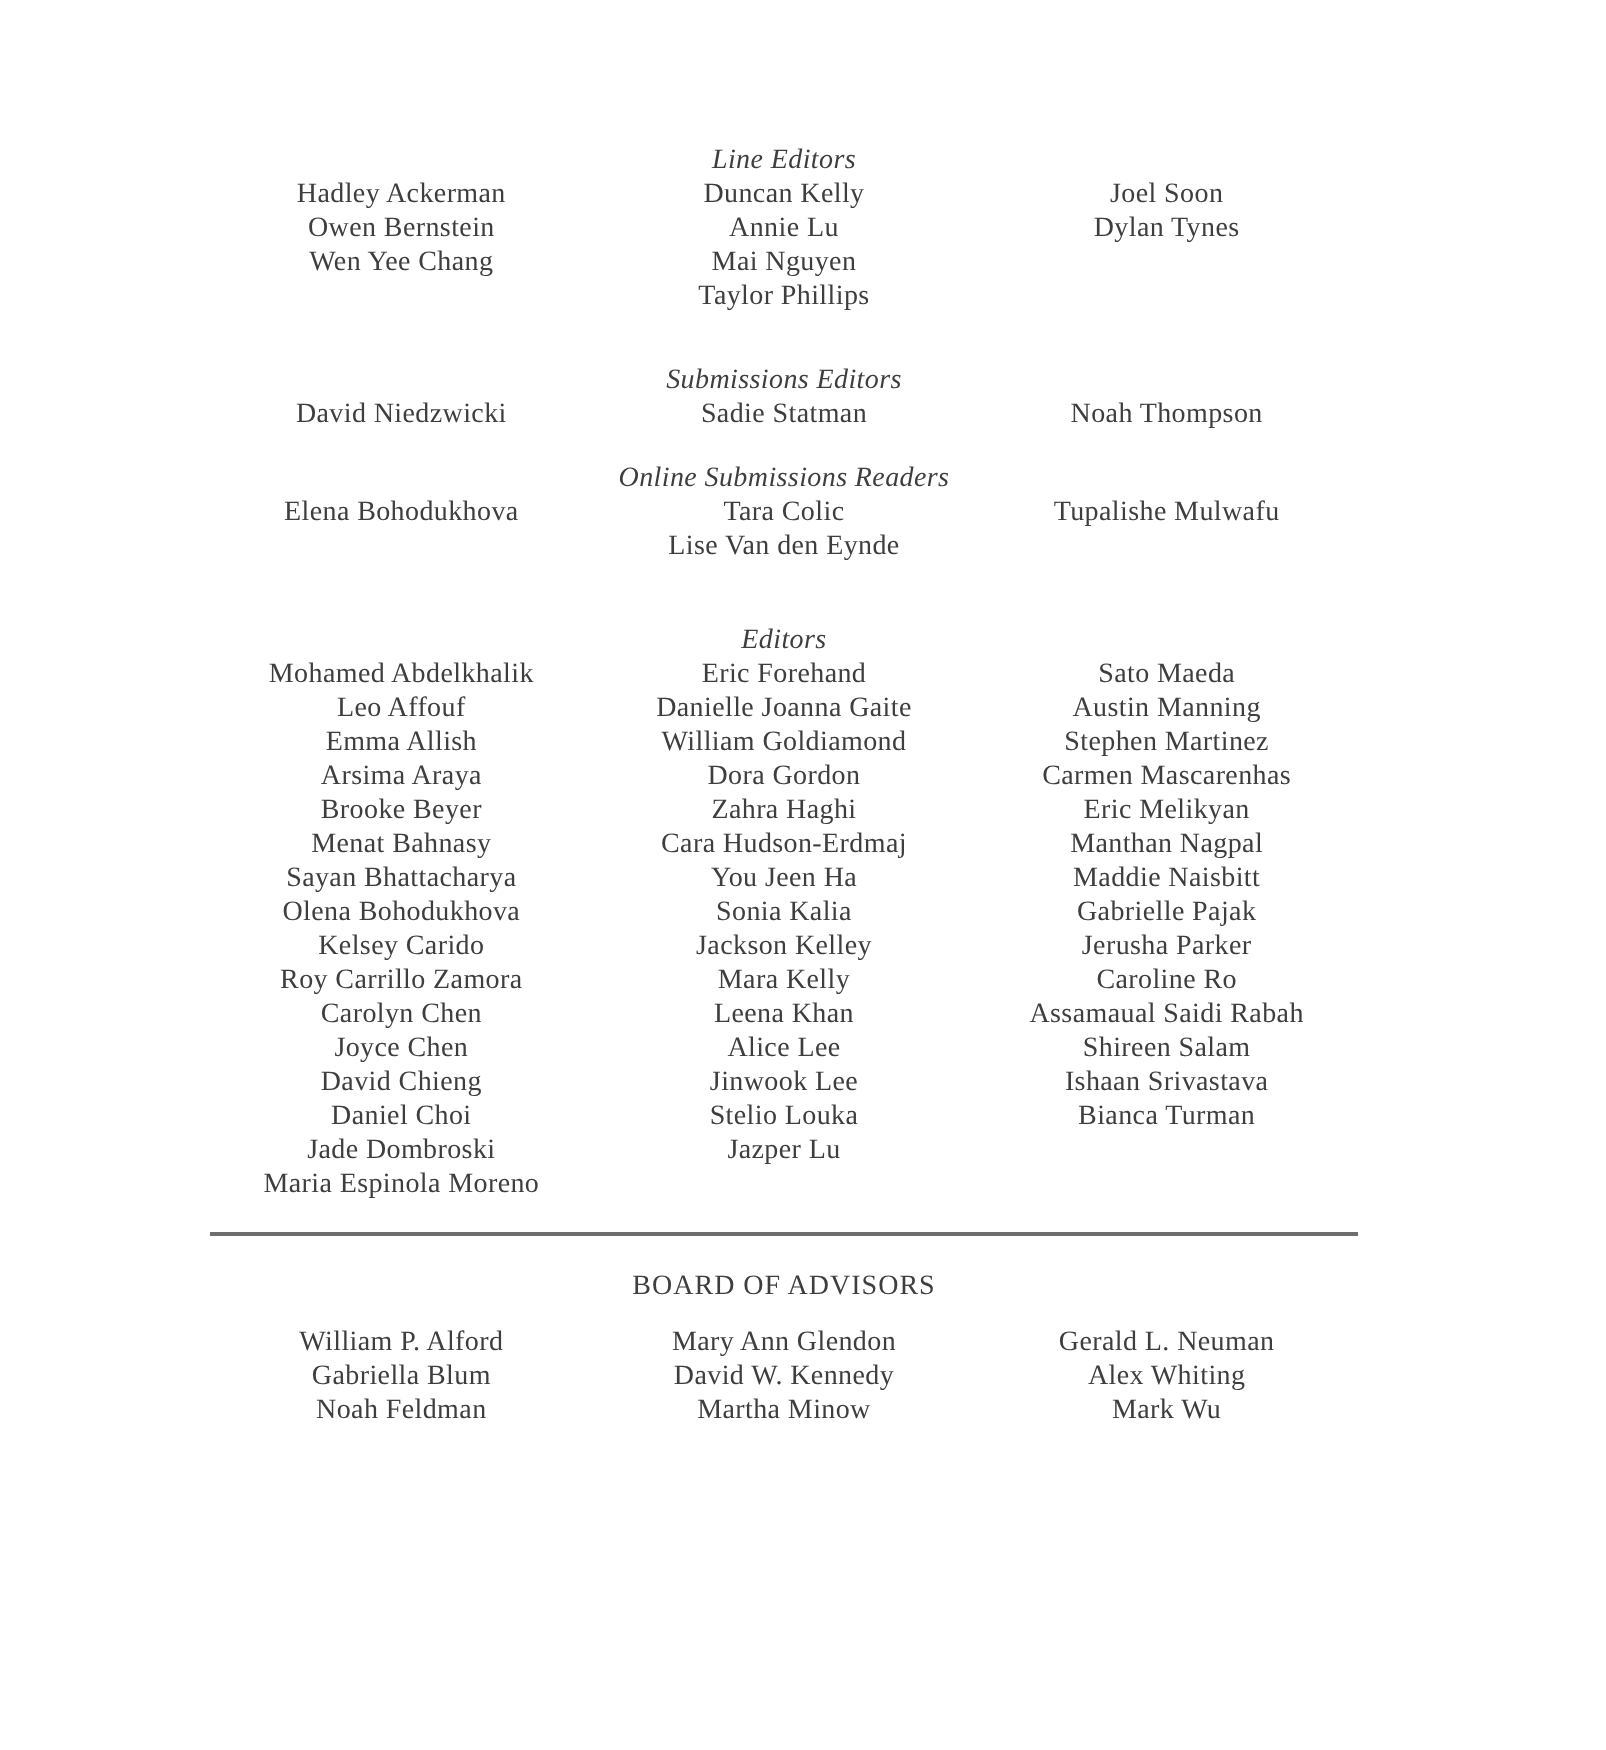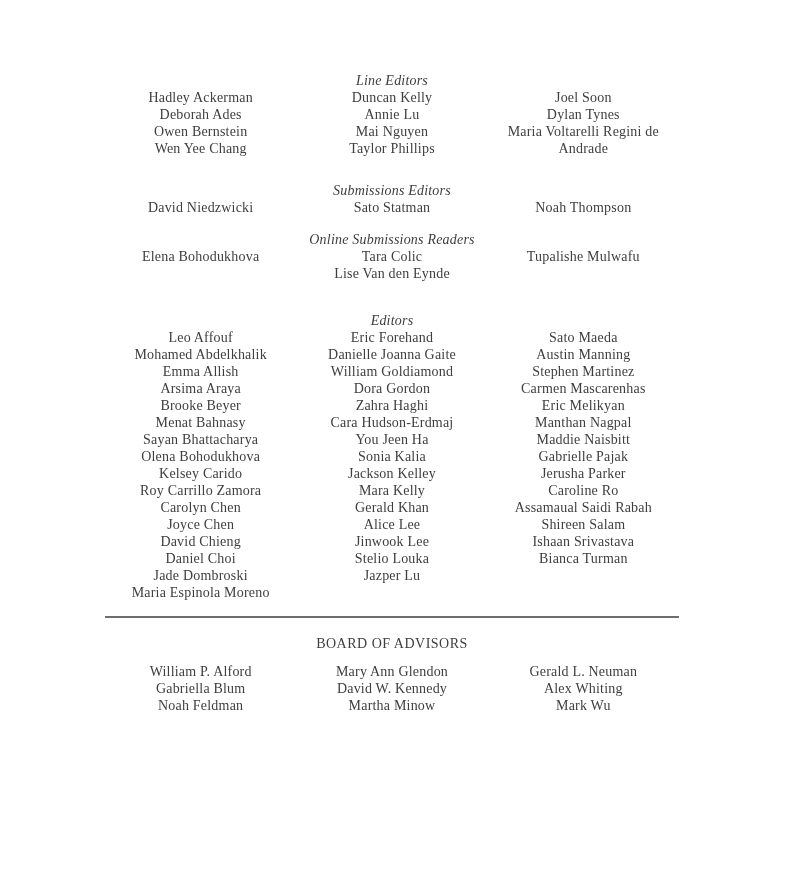--- a/index.html
+++ b/index.html
@@ -60,45 +60,43 @@
 </head>
 <body>
 
 <div class="page">
   <main class="content" id="sections-root">
       <section class="masthead-section section-line-editors">
         <div class="section-heading italic">Line Editors</div>
         <div class="cols">
           <div class="col">
             <div class="name">Hadley Ackerman</div>
-            <div class="name">Deborah Ades</div>
             <div class="name">Owen Bernstein</div>
             <div class="name">Wen Yee Chang</div>
           </div>
           <div class="col">
             <div class="name">Duncan Kelly</div>
             <div class="name">Annie Lu</div>
             <div class="name">Mai Nguyen</div>
             <div class="name">Taylor Phillips</div>
           </div>
           <div class="col">
             <div class="name">Joel Soon</div>
             <div class="name">Dylan Tynes</div>
-            <div class="name">Maria Voltarelli Regini de Andrade</div>
           </div>
         </div>
       </section>
       <section class="masthead-section section-submissions-editors">
         <div class="section-heading italic">Submissions Editors</div>
         <div class="cols">
           <div class="col">
             <div class="name">David Niedzwicki</div>
           </div>
           <div class="col">
-            <div class="name">Sato Statman</div>
+            <div class="name">Sadie Statman</div>
           </div>
           <div class="col">
             <div class="name">Noah Thompson</div>
           </div>
         </div>
       </section>
       <section class="masthead-section section-online-submissions-readers">
         <div class="section-heading italic">Online Submissions Readers</div>
         <div class="cols">
           <div class="col">
@@ -110,22 +108,22 @@
           </div>
           <div class="col">
             <div class="name">Tupalishe Mulwafu</div>
           </div>
         </div>
       </section>
       <section class="masthead-section section-editors">
         <div class="section-heading italic">Editors</div>
         <div class="cols">
           <div class="col">
+            <div class="name">Mohamed Abdelkhalik</div>
             <div class="name">Leo Affouf</div>
-            <div class="name">Mohamed Abdelkhalik</div>
             <div class="name">Emma Allish</div>
             <div class="name">Arsima Araya</div>
             <div class="name">Brooke Beyer</div>
             <div class="name">Menat Bahnasy</div>
             <div class="name">Sayan Bhattacharya</div>
             <div class="name">Olena Bohodukhova</div>
             <div class="name">Kelsey Carido</div>
             <div class="name">Roy Carrillo Zamora</div>
             <div class="name">Carolyn Chen</div>
             <div class="name">Joyce Chen</div>
@@ -138,21 +136,21 @@
             <div class="name">Eric Forehand</div>
             <div class="name">Danielle Joanna Gaite</div>
             <div class="name">William Goldiamond</div>
             <div class="name">Dora Gordon</div>
             <div class="name">Zahra Haghi</div>
             <div class="name">Cara Hudson-Erdmaj</div>
             <div class="name">You Jeen Ha</div>
             <div class="name">Sonia Kalia</div>
             <div class="name">Jackson Kelley</div>
             <div class="name">Mara Kelly</div>
-            <div class="name">Gerald Khan</div>
+            <div class="name">Leena Khan</div>
             <div class="name">Alice Lee</div>
             <div class="name">Jinwook Lee</div>
             <div class="name">Stelio Louka</div>
             <div class="name">Jazper Lu</div>
           </div>
           <div class="col">
             <div class="name">Sato Maeda</div>
             <div class="name">Austin Manning</div>
             <div class="name">Stephen Martinez</div>
             <div class="name">Carmen Mascarenhas</div>

